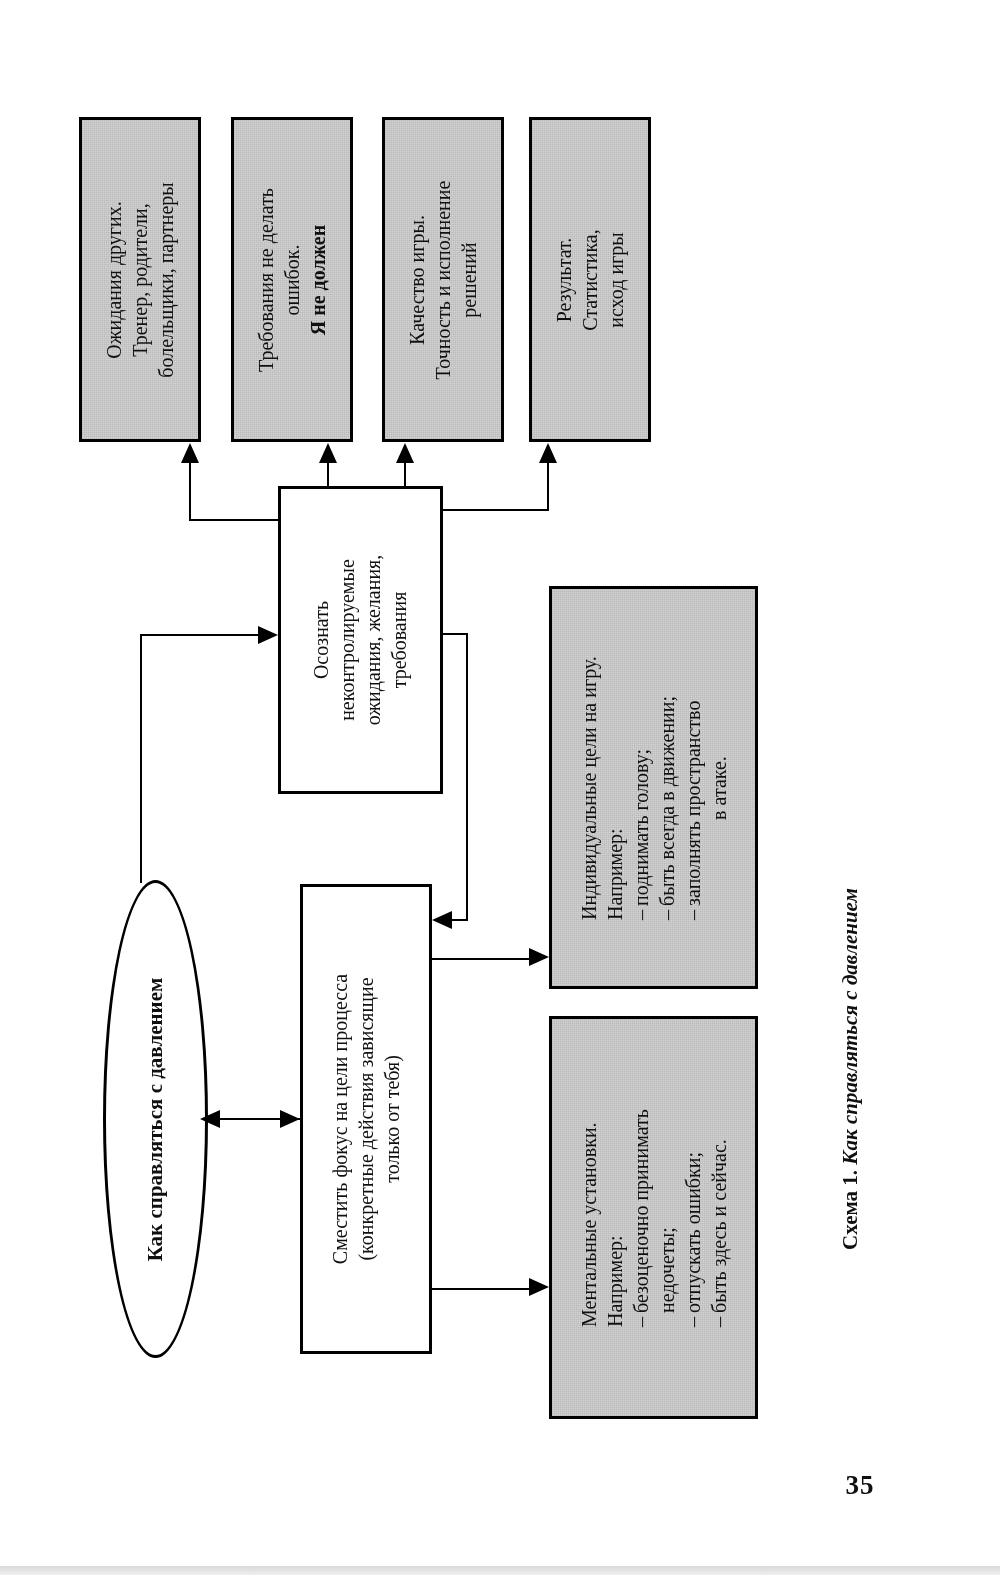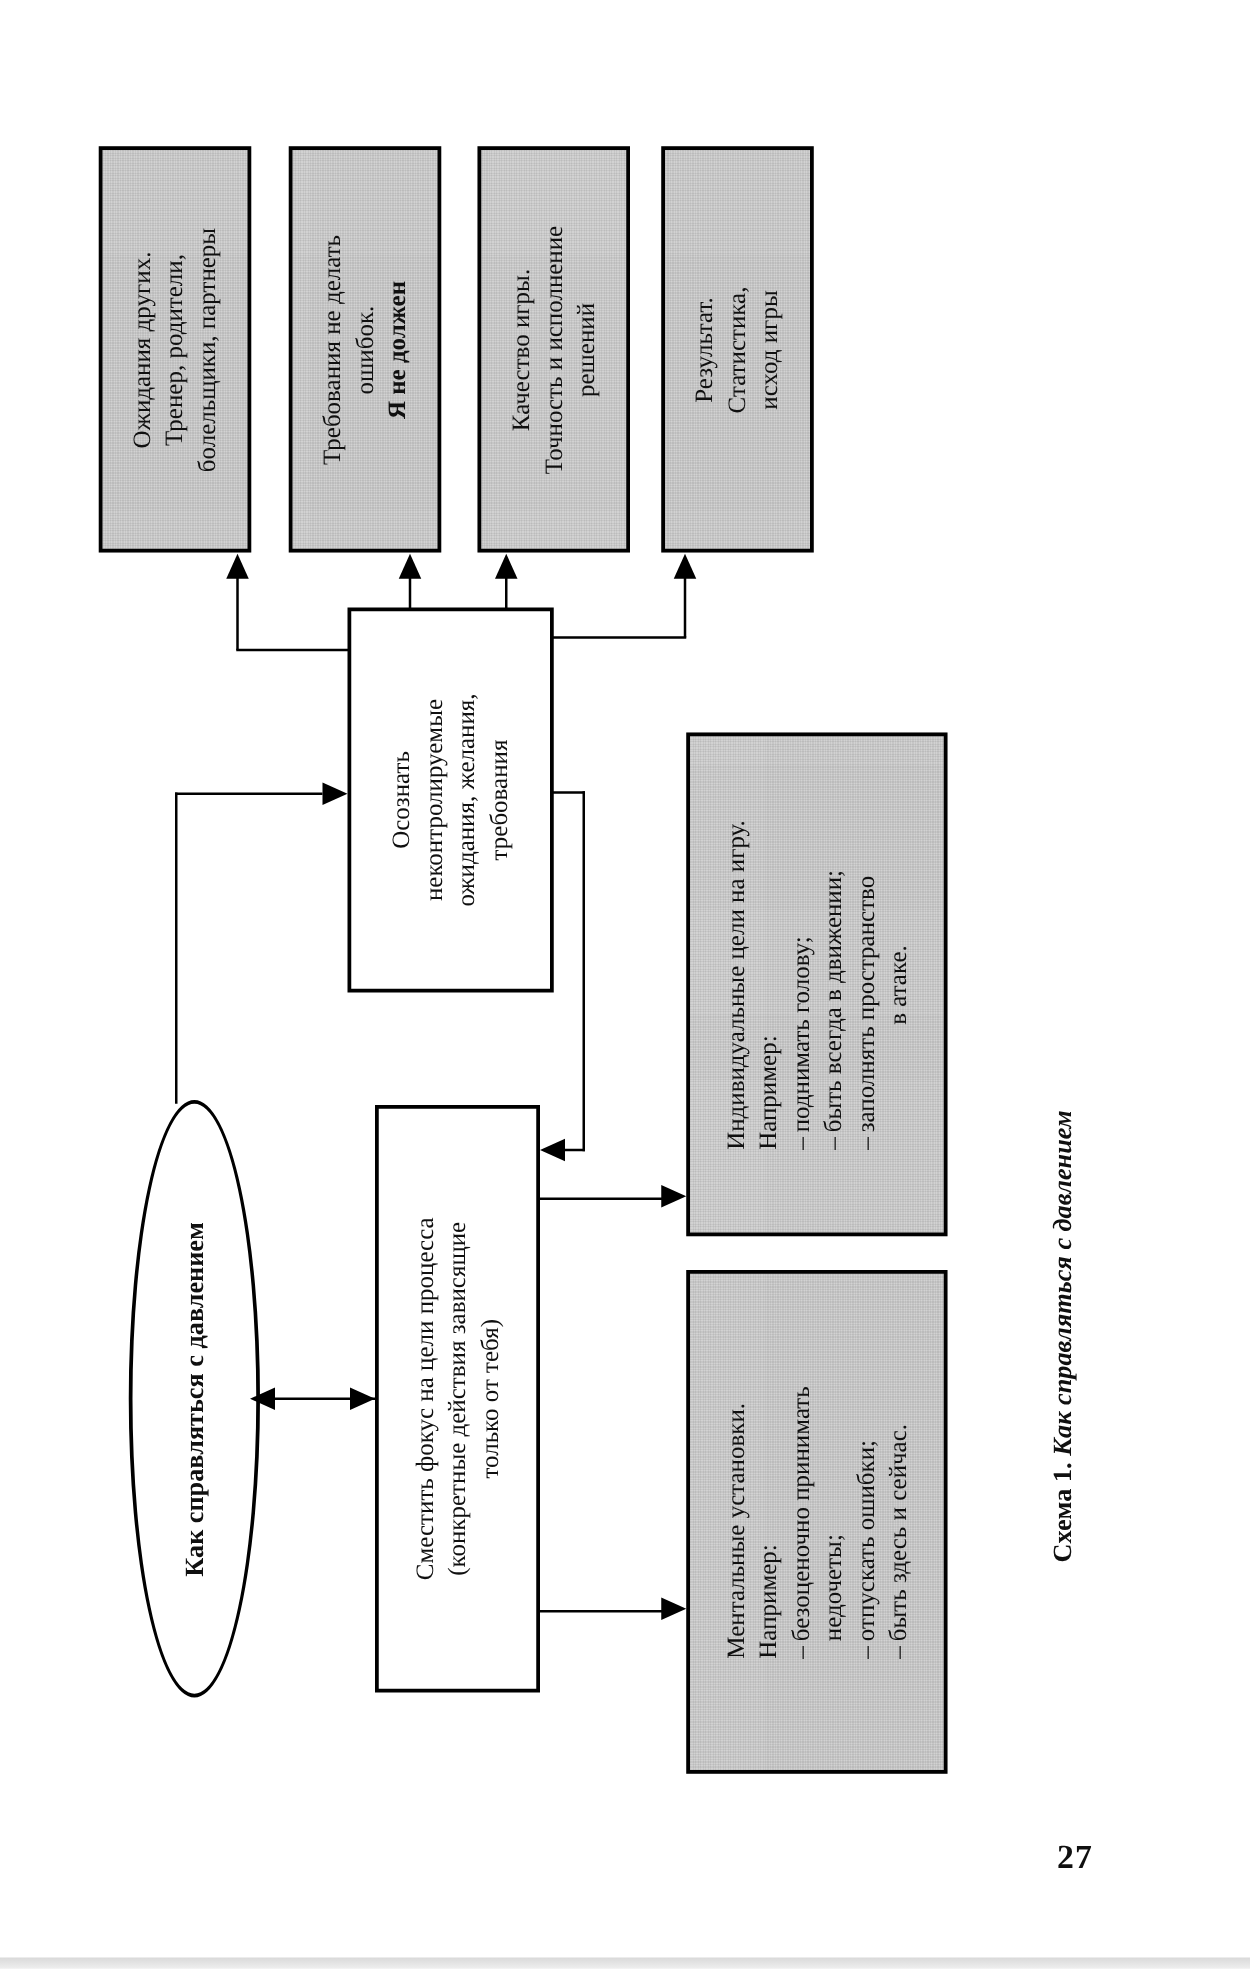--- a/index.html
+++ b/index.html
@@ -218,16 +218,16 @@
   <div class="arrow right" style="left:529px;top:948px;"></div>
 
   <div class="ln-h" style="left:432px;top:1288px;width:100px;"></div>
   <div class="arrow right" style="left:529px;top:1278px;"></div>
 
   <div class="caption">
     <span class="cap-num">Схема 1.</span>
     <span class="cap-title">Как справляться с давлением</span>
   </div>
 
-  <div class="page-number">27</div>
+  <div class="page-number">35</div>
 
   <div class="scan-edge"></div>
 </div>
 
 </body></html>

